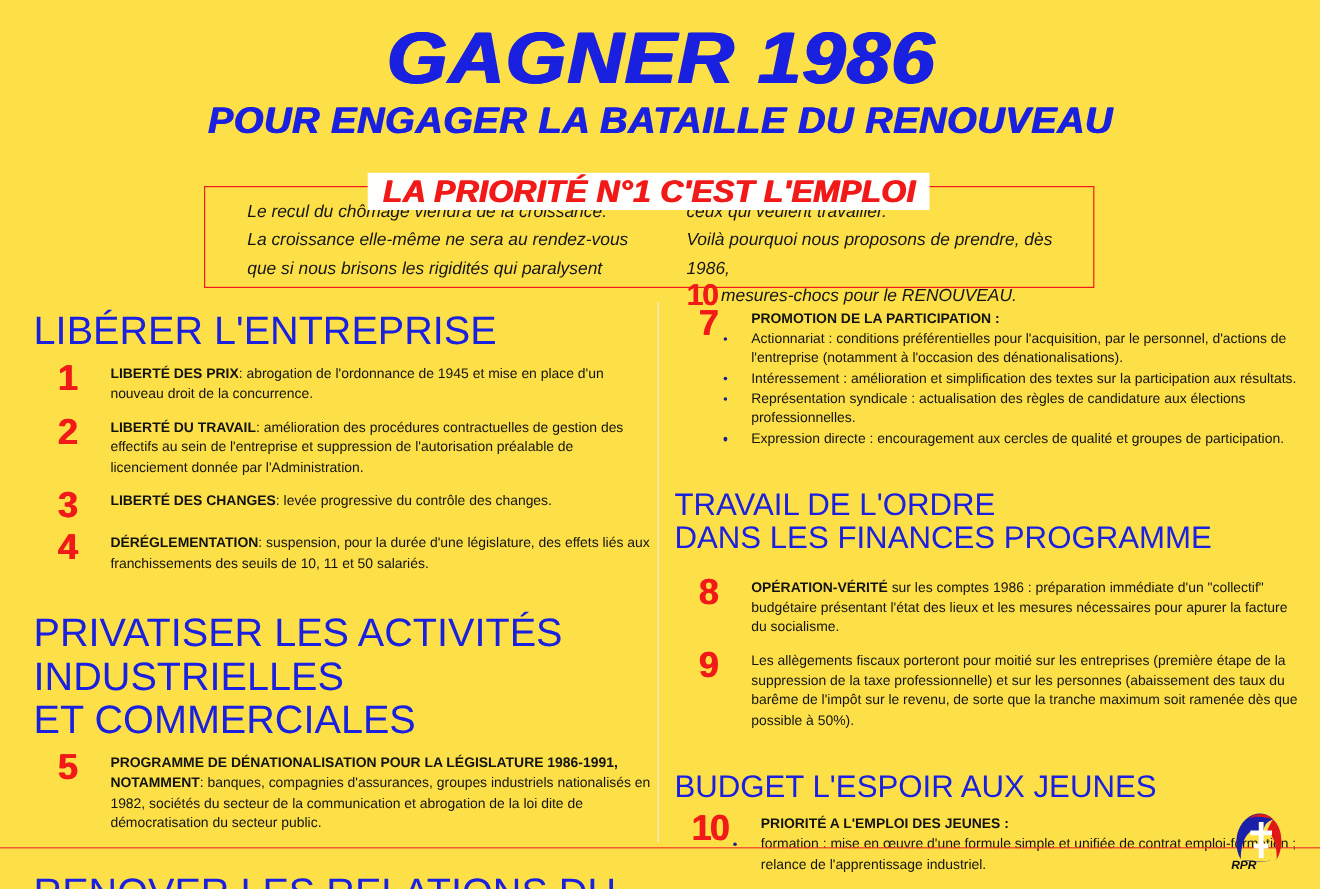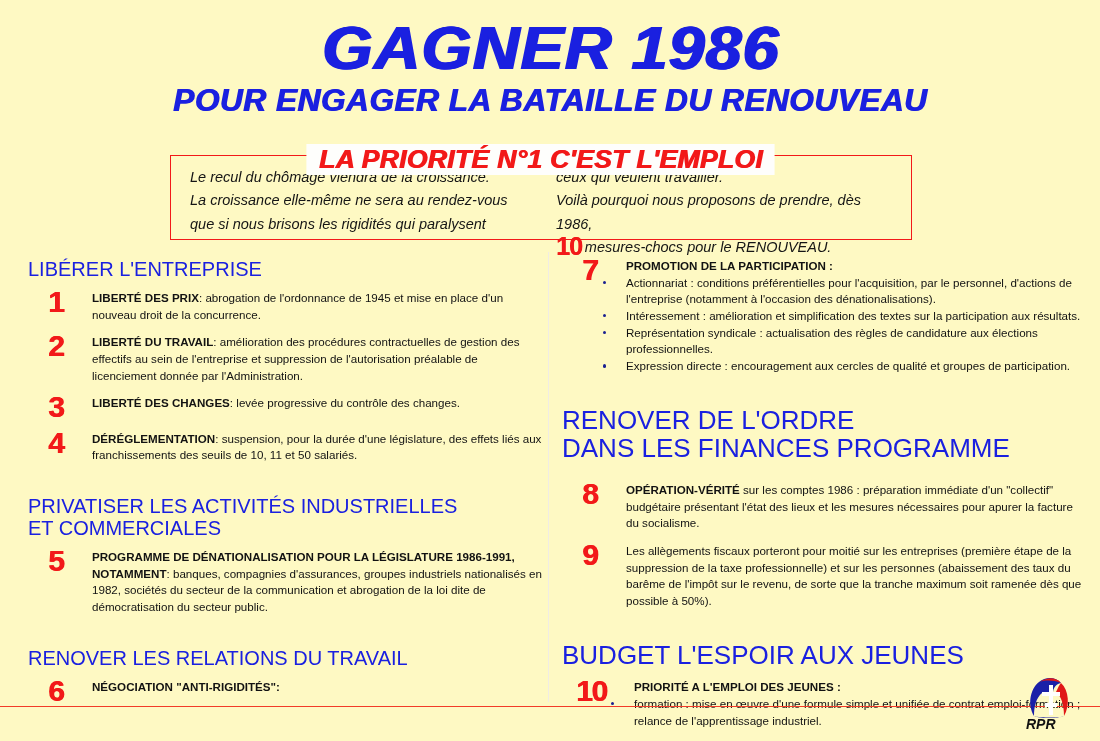--- a/index.html
+++ b/index.html
@@ -9,21 +9,21 @@
   body {
     width: 1100px; height: 741px;
     position: relative;
     overflow: hidden;
     font-family: "Liberation Sans", sans-serif;
     background: #fdfdfb;
   }
   .page {
     position: absolute;
     inset: 0;
-    background: #fef9c3;
+    background: #fde047;
   }
   
   .title-wrap {
     position: absolute;
     top: 18px; left: 0; right: 0;
     text-align: center;
   }
   .title-main {
     color: #1a20e0;
     font-family: "Liberation Sans", sans-serif;
@@ -69,21 +69,21 @@
     color: #f21919;
     font-weight: bold;
     font-style: italic;
     font-size: 26px;
     letter-spacing: 0.3px;
     text-shadow: 1px 0 0 #f21919;
     transform: scaleX(1.02);
   }
   .prio-cols {
     position: absolute;
-    left: 170px; top: 160px;
+    left: 186px; top: 160px;
     width: 742px; height: 80px;
     display: flex;
     z-index: 3;
   }
   .prio-col {
     flex: 1;
     padding: 6px 14px 0 20px;
     box-sizing: border-box;
     font-style: italic;
     font-size: 14.5px;
@@ -115,21 +115,21 @@
   .col-right { left: 562px; width: 522px; }
   .divider {
     position: absolute;
     left: 548px; top: 252px;
     width: 1px; height: 450px;
     background: #f0ece4;
   }
   h2.section {
     color: #1a20e0;
     font-weight: normal;
-    font-size: 20px;
+    font-size: 33px;
     line-height: 1.1;
     margin: 0 0 10px 0;
     letter-spacing: 0px;
   }
   .col-right h2.section { font-size: 26px; }
   .spacer-lg { height: 20px; }
   .spacer-sm { height: 9px; }
   
   .item {
     display: flex;
@@ -184,21 +184,21 @@
     right: 18px; top: 676px;
     width: 62px; height: 58px;
     z-index: 6;
   }
   .rpr svg { display: block; }
   .rpr-text {
     position: absolute;
     left: 6px; top: 40px;
     font-style: italic;
     font-weight: bold;
-    font-size: 14px;
+    font-size: 10px;
     color: #111;
     letter-spacing: 0px;
   }
 </style>
 </head>
 <body>
 
 <div class="page">
 
   <div class="title-wrap">
@@ -294,21 +294,21 @@
         <p class="bullet-line">Actionnariat : conditions préférentielles pour l'acquisition, par le personnel, d'actions de l'entreprise (notamment à l'occasion des dénationalisations).</p>
         <p class="bullet-line">Intéressement : amélioration et simplification des textes sur la participation aux résultats.</p>
         <p class="bullet-line">Représentation syndicale : actualisation des règles de candidature aux élections professionnelles.</p>
         <p class="bullet-line">Expression directe : encouragement aux cercles de qualité et groupes de participation.</p>
       </div>
     </div>
 
     <div class="spacer-lg"></div>
 
     <h2 class="section">
-      <span>RENOVER DE L'ORDRE</span><br>
+      <span>TRAVAIL DE L'ORDRE</span><br>
       <span>DANS LES FINANCES PROGRAMME</span>
     </h2>
 
     <div class="spacer-sm"></div>
 
     <div class="item">
       <div class="num">8</div>
       <div class="body">
         <p><span class="lead">OPÉRATION-VÉRITÉ</span><span> sur les comptes 1986 : préparation immédiate d'un "collectif" budgétaire présentant l'état des lieux et les mesures nécessaires pour apurer la facture du socialisme.</span></p>
       </div>

